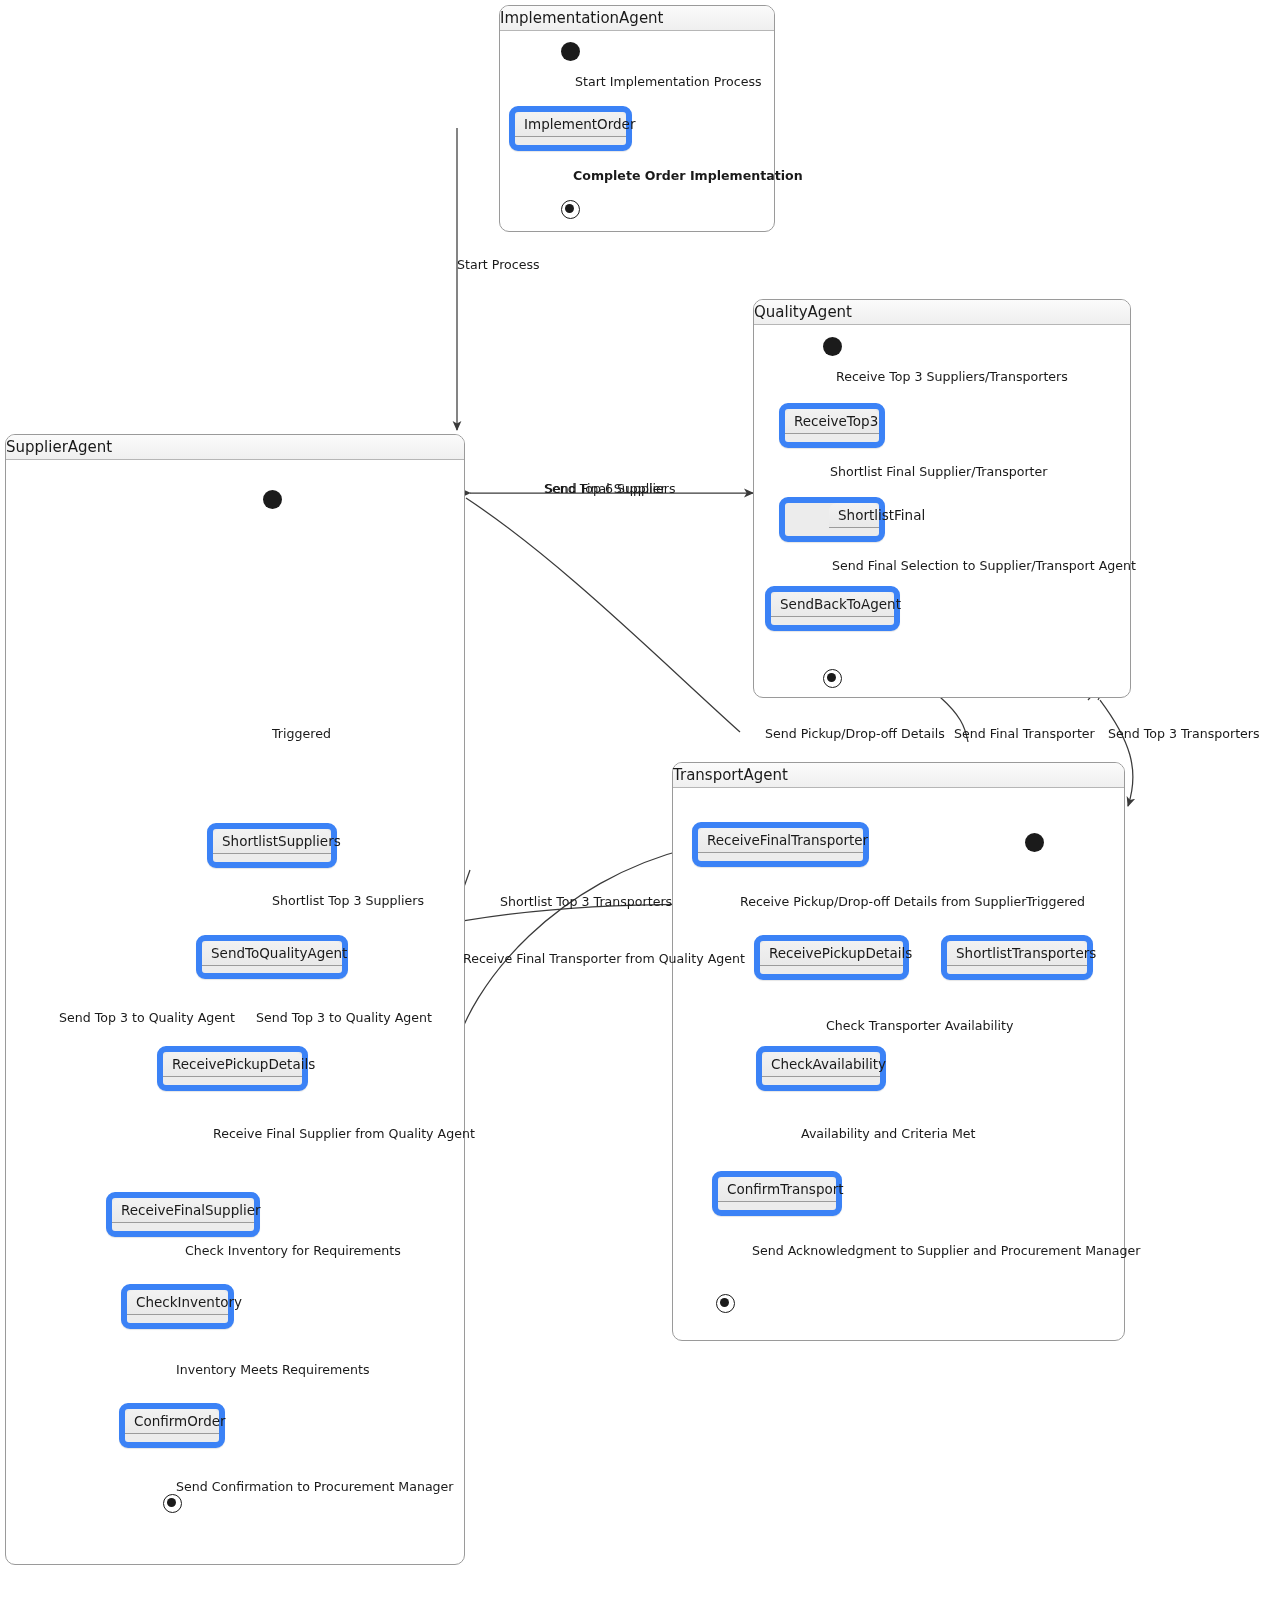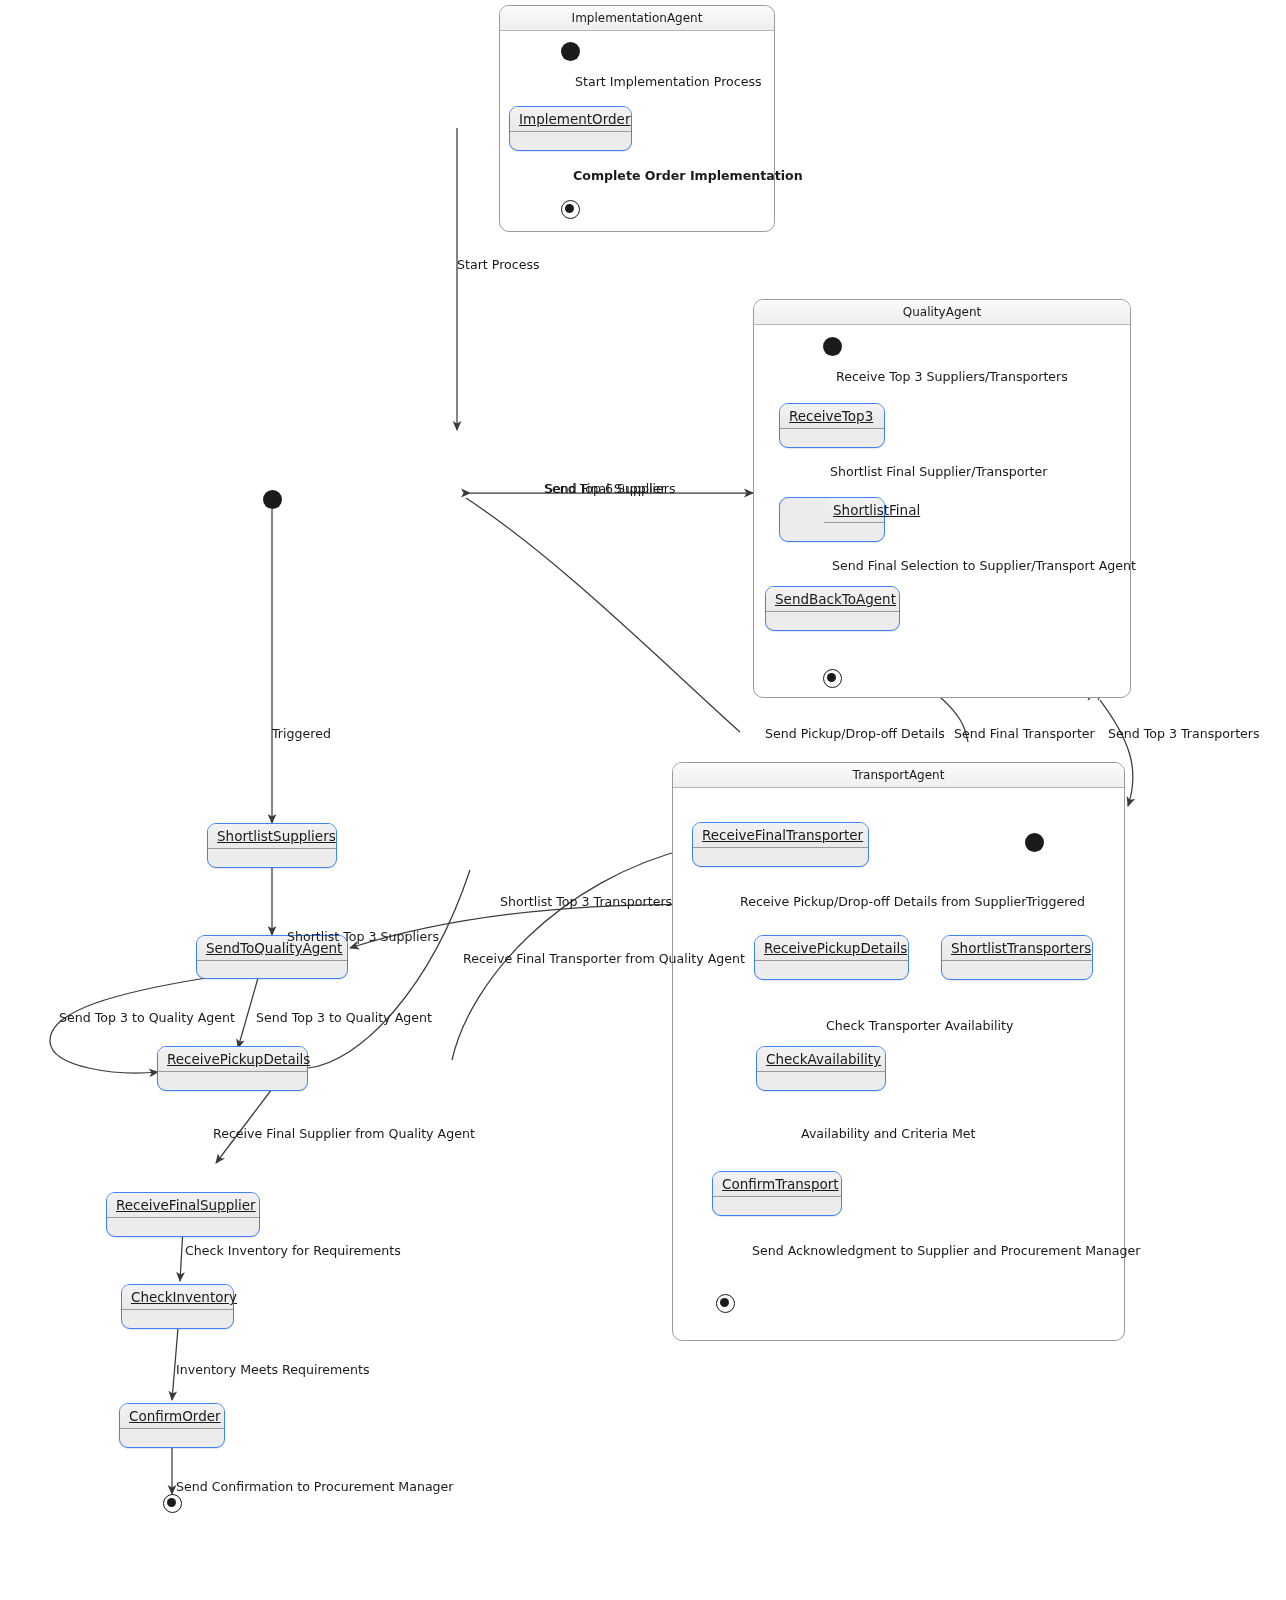--- a/index.html
+++ b/index.html
@@ -14,37 +14,36 @@
   
   .composite{
     position:absolute;
     border:1px solid #9a9a9a;
     border-radius:10px;
     background:#ffffff;
     box-sizing:border-box;
   }
   .composite-title{
     position:absolute;left:0;right:0;top:0;height:25px;
-    line-height:25px;text-align:center;
-    font-size:12px;color:#1a1a1a;
+    line-height:25px;text-align:left;
+    font-size:15px;color:#1a1a1a;
     background:linear-gradient(180deg,#fbfbfb 0%,#efefef 100%);
     border-bottom:1px solid #b6b6b6;
     border-radius:9px 9px 0 0;
     box-sizing:border-box;
   }
 
   
   .state{
     position:absolute;
-    border:1px solid #3b82f6;
+    border:6px solid #3b82f6;
     border-radius:9px;
     background:#ececec;
     box-sizing:border-box;
     box-shadow:0 1px 1px rgba(0,0,0,.10);
-    text-decoration:underline;
   }
   .state .label{
     display:block;height:25px;line-height:25px;
     padding:0 9px;white-space:nowrap;
     font-size:13.5px;color:#1a1a1a;
     border-bottom:1px solid #9b9b9b;
     background:linear-gradient(180deg,#f2f2f2 0%,#e9e9e9 100%);
     border-radius:8px 8px 0 0;
     box-sizing:border-box;
   }
@@ -150,20 +149,23 @@
   <div class="state" style="left:779px;top:497px;width:106px;height:45px;padding-left:44px;">
     <span class="label">ShortlistFinal</span>
     <span class="body"></span>
   </div>
   <div class="state" style="left:765px;top:586px;width:135px;height:45px;">
     <span class="label">SendBackToAgent</span>
     <span class="body"></span>
   </div>
   <div class="final" style="left:823px;top:669px;"></div>
 
+  <div class="composite" style="left:5px;top:434px;width:460px;height:1131px;">
+    <div class="composite-title">SupplierAgent</div>
+  </div>
   <div class="initial" style="left:263px;top:490px;"></div>
   <div class="state" style="left:207px;top:823px;width:130px;height:45px;">
     <span class="label">ShortlistSuppliers</span>
     <span class="body"></span>
   </div>
   <div class="state" style="left:196px;top:935px;width:152px;height:44px;">
     <span class="label">SendToQualityAgent</span>
     <span class="body"></span>
   </div>
   <div class="state" style="left:157px;top:1046px;width:151px;height:45px;">
@@ -215,21 +217,21 @@
   <div class="elabel" style="left:457px;top:258px;">Start Process</div>
 
   <div class="elabel" style="left:836px;top:370px;">Receive Top 3 Suppliers/Transporters</div>
   <div class="elabel" style="left:830px;top:465px;">Shortlist Final Supplier/Transporter</div>
   <div class="elabel" style="left:832px;top:559px;">Send Final Selection to Supplier/Transport Agent</div>
 
   <div class="elabel" style="left:544px;top:482px;">Send Top 6 Suppliers</div>
   <div class="elabel" style="left:545px;top:482px;">Send Final Supplier</div>
 
   <div class="elabel" style="left:272px;top:727px;">Triggered</div>
-  <div class="elabel" style="left:287px;top:894px;margin-top:36px;">Shortlist Top 3 Suppliers</div>
+  <div class="elabel" style="left:272px;top:894px;">Shortlist Top 3 Suppliers</div>
   <div class="elabel" style="left:59px;top:1011px;">Send Top 3 to Quality Agent</div>
   <div class="elabel" style="left:256px;top:1011px;">Send Top 3 to Quality Agent</div>
   <div class="elabel" style="left:213px;top:1127px;">Receive Final Supplier from Quality Agent</div>
   <div class="elabel" style="left:185px;top:1244px;">Check Inventory for Requirements</div>
   <div class="elabel" style="left:176px;top:1363px;">Inventory Meets Requirements</div>
   <div class="elabel" style="left:176px;top:1480px;">Send Confirmation to Procurement Manager</div>
 
   <div class="elabel" style="left:765px;top:727px;">Send Pickup/Drop-off Details</div>
   <div class="elabel" style="left:954px;top:727px;">Send Final Transporter</div>
   <div class="elabel" style="left:1108px;top:727px;">Send Top 3 Transporters</div>

